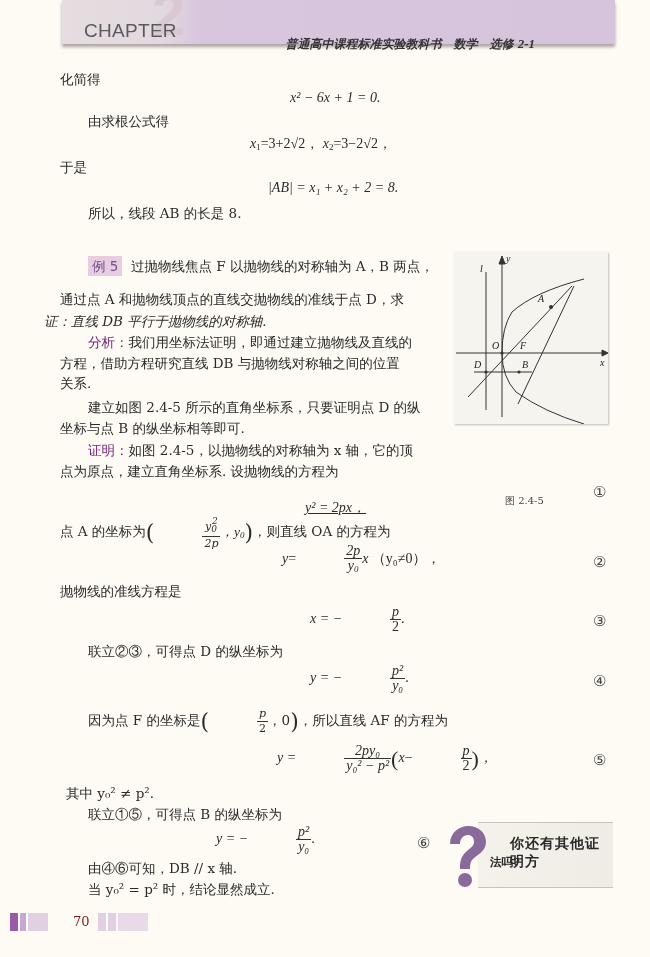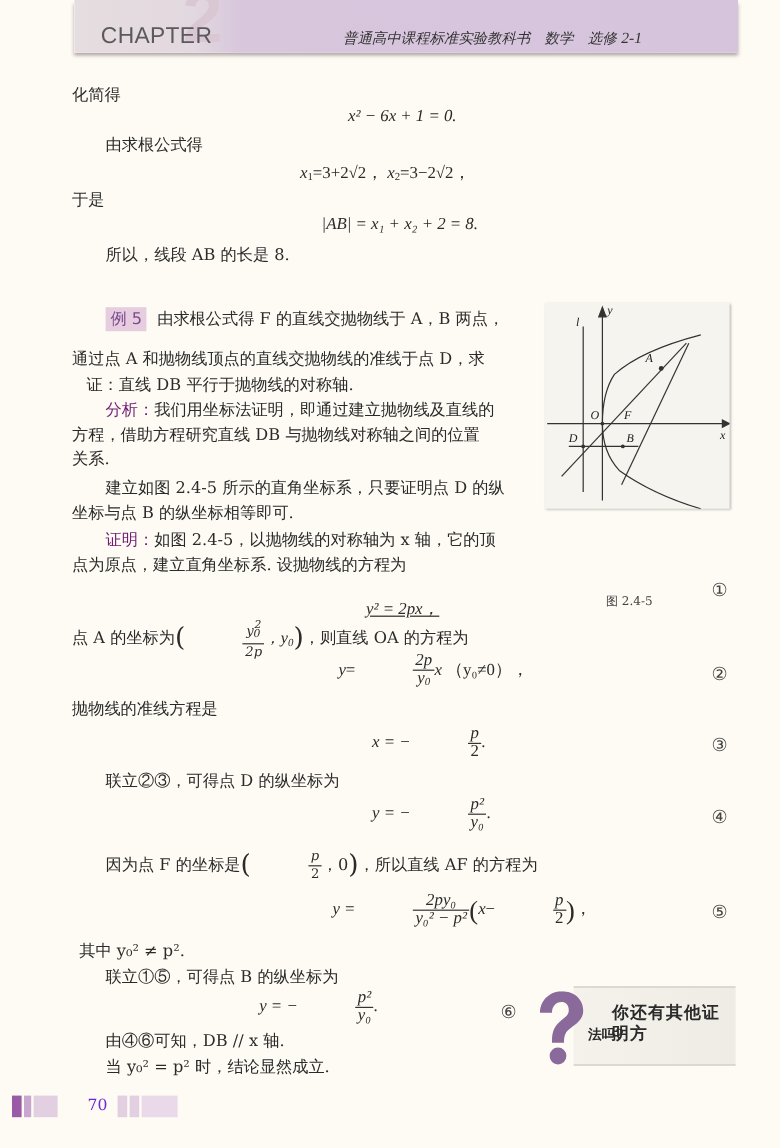--- a/index.html
+++ b/index.html
@@ -16,21 +16,21 @@
   }
   .header .big-digit {
     position: absolute; left: 90px; top: -20px; font-size: 60px; font-weight: bold;
     color: #d9c8d3; font-family: "Liberation Sans", sans-serif;
   }
   .header .chapter {
     position: absolute; left: 22px; top: 20px; font-size: 19px; color: #5a5a5a;
     font-family: "Liberation Sans", sans-serif; letter-spacing: 0.3px;
   }
   .header .book-title {
-    position: absolute; right: 80px; top: 24px; font-size: 12px; font-weight: normal;
+    position: absolute; right: 80px; top: 36px; font-size: 12px; font-weight: bold;
     font-style: italic; color: #333; font-family: "DejaVu Sans", sans-serif;
   }
   .header .book-title .vol { font-family: "Liberation Serif", serif; font-size: 13px; }
 
   .t { position: absolute; font-size: 13.5px; line-height: 18px; white-space: nowrap; }
   .m { position: absolute; font-size: 14px; white-space: nowrap; font-family: "Liberation Serif", "DejaVu Serif", serif; }
   .i { font-style: italic; }
   .kw { color: #701a75; }
   .eqno { position: absolute; left: 593px; font-size: 15px; color: #444; }
   sub { font-size: 9px; vertical-align: -2px; }
@@ -49,21 +49,21 @@
   .fig-caption { position: absolute; left: 505px; top: 466px; font-size: 10px; color: #444; margin-top: 28px; }
   .note-box {
     position: absolute; left: 478px; top: 822px; width: 135px; height: 64px;
     border-top: 1px solid #c8c3bd; border-bottom: 1px solid #c8c3bd;
     background: linear-gradient(90deg, #f5f2ec, #efece6);
   }
   .note-box .text1 { position: absolute; left: 32px; top: 12px; font-size: 14px; font-weight: bold; letter-spacing: 1px; }
   .note-box .text2 { position: absolute; left: -2px; top: 32px; font-size: 11.5px; font-weight: bold; }
   .qmark { position: absolute; left: 446px; top: 826px; }
   .footer-bars { position: absolute; top: 913px; height: 18px; display: flex; gap: 2px; }
-  .page-num { position: absolute; left: 73px; top: 914px; font-size: 13px; color: #6d28d9; }
+  .page-num { position: absolute; left: 73px; top: 914px; font-size: 13px; color: #7f1d1d; }
 </style>
 </head>
 <body>
 
 <div class="header">
   <div class="big-digit">2</div>
   <div class="chapter">CHAPTER</div>
   <div class="book-title"><span>普通高中课程标准实验教科书　数学　选修 </span><span class="vol">2-1</span></div>
 </div>
 
@@ -72,24 +72,24 @@
 <div class="t" style="left:88px;top:112px;">由求根公式得</div>
 <div class="m" style="left:250px;top:135px;">
   <span class="i">x</span><sub>1</sub><span>=3+2√2，</span>
   <span class="i">x</span><sub>2</sub><span>=3−2√2，</span>
 </div>
 <div class="t" style="left:60px;top:158px;">于是</div>
 <div class="m i" style="left:268px;top:180px;">|AB| = x₁ + x₂ + 2 = 8.</div>
 <div class="t" style="left:88px;top:204px;">所以，线段 AB 的长是 8.</div>
 
 <div class="t" style="left:88px;top:256px;">
-  <span class="example-badge">例 5</span>&nbsp;&nbsp;<span>由求根公式得 F 的直线交抛物线于 A，B 两点，</span>
+  <span class="example-badge">例 5</span>&nbsp;&nbsp;<span>过抛物线焦点 F 以抛物线的对称轴为 A，B 两点，</span>
 </div>
 <div class="t" style="left:60px;top:290px;">通过点 A 和抛物线顶点的直线交抛物线的准线于点 D，求</div>
-<div class="t" style="left:72px;top:312px;">证：直线 DB 平行于抛物线的对称轴.</div>
+<div class="t" style="left:44px;top:312px;font-style:italic;">证：直线 DB 平行于抛物线的对称轴.</div>
 <div class="t" style="left:88px;top:333px;">
   <span class="kw">分析：</span><span>我们用坐标法证明，即通过建立抛物线及直线的</span>
 </div>
 <div class="t" style="left:60px;top:354px;">方程，借助方程研究直线 DB 与抛物线对称轴之间的位置</div>
 <div class="t" style="left:60px;top:374px;">关系.</div>
 <div class="t" style="left:88px;top:398px;">建立如图 2.4-5 所示的直角坐标系，只要证明点 D 的纵</div>
 <div class="t" style="left:60px;top:419px;">坐标与点 B 的纵坐标相等即可.</div>
 <div class="t" style="left:88px;top:441px;">
   <span class="kw">证明：</span><span>如图 2.4-5，以抛物线的对称轴为 x 轴，它的顶</span>
 </div>

